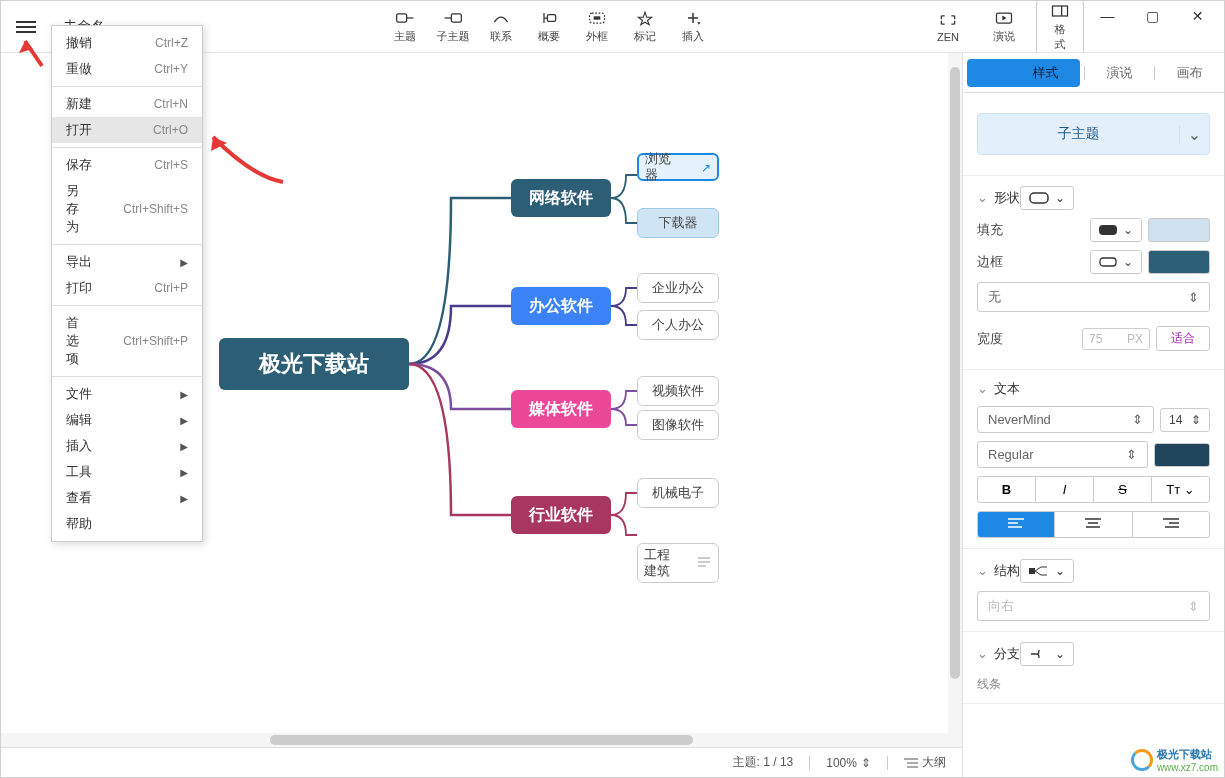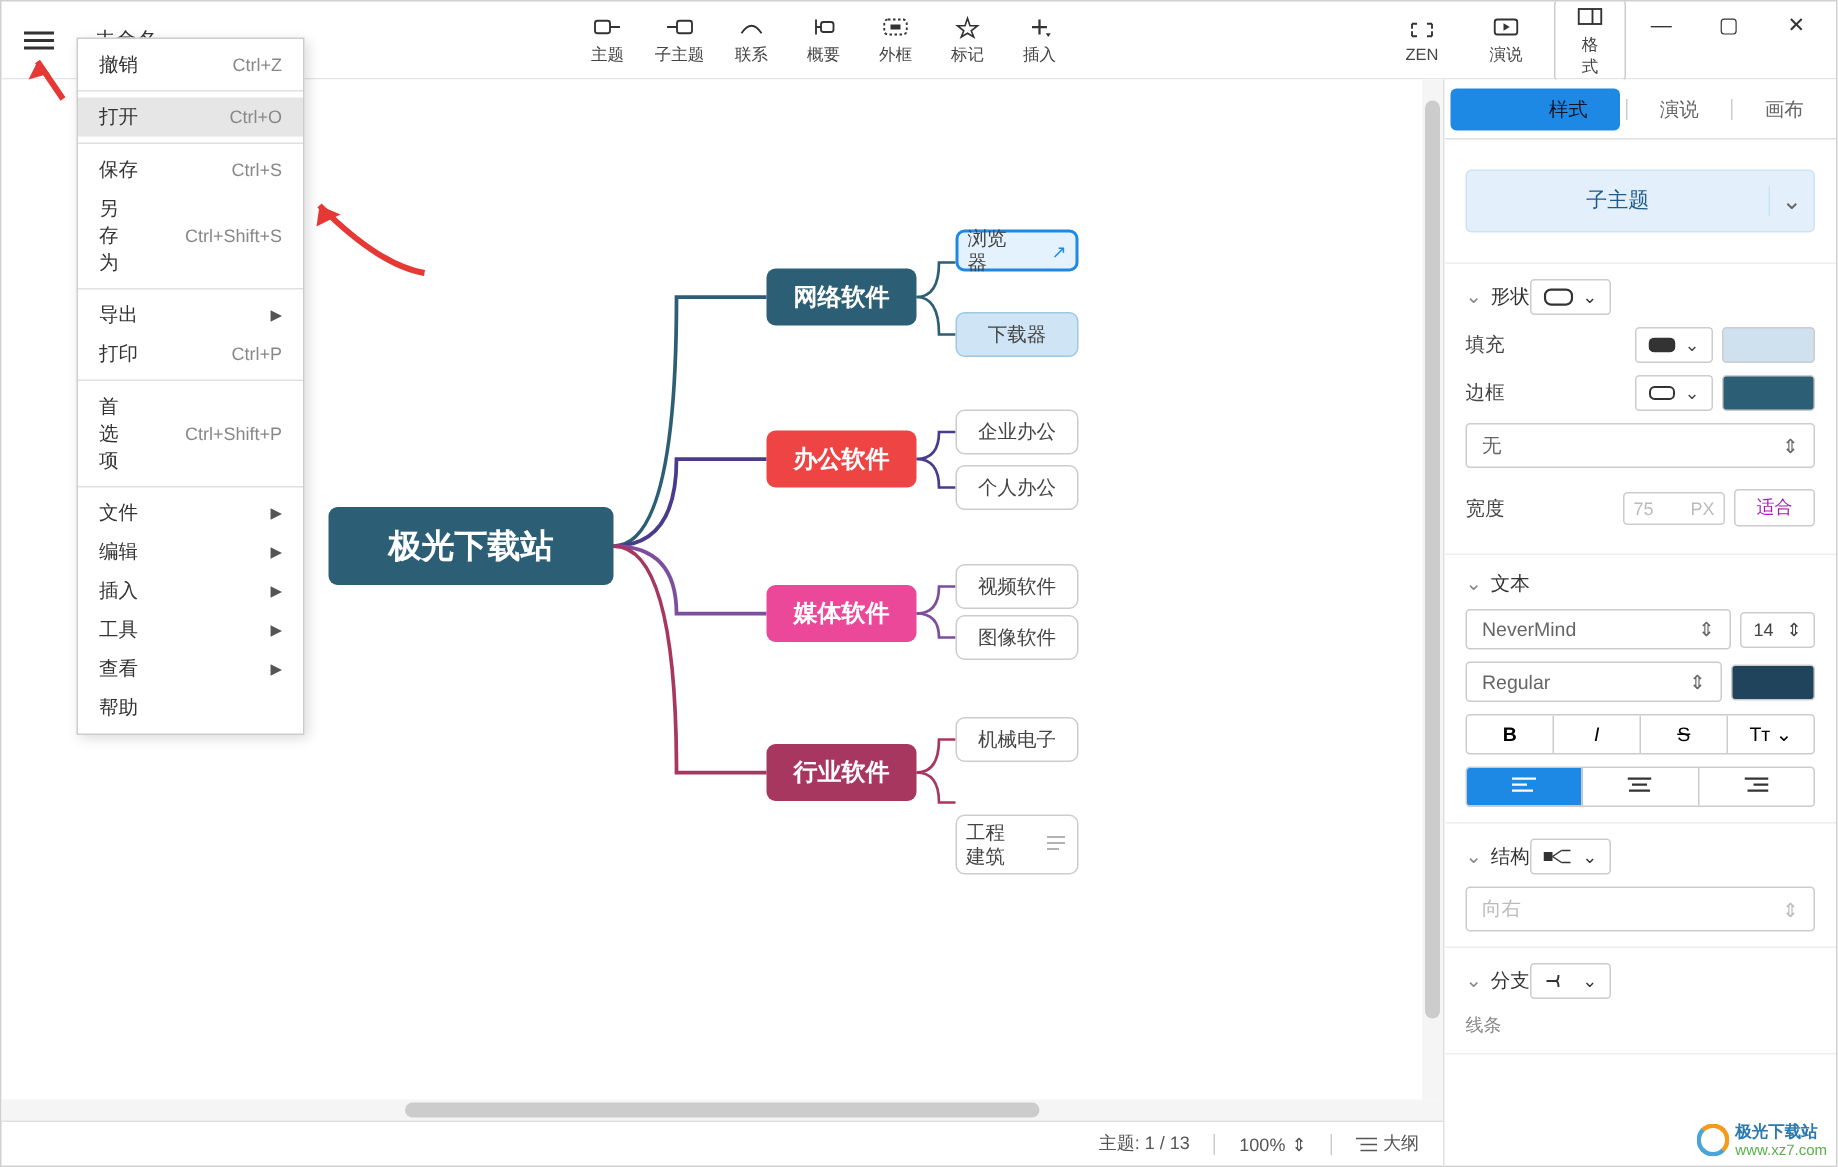--- a/index.html
+++ b/index.html
@@ -172,21 +172,29 @@
     <div class="win-btn">▢</div>
     <div class="win-btn">✕</div>
   </div>
 </div>
 
 <div class="dropdown" id="dropdown">
     <div class="menu-item">
       <span>撤销</span>
       <span class="shortcut">Ctrl+Z</span>
     </div>
+    <div class="menu-item">
+      <span>重做</span>
+      <span class="shortcut">Ctrl+Y</span>
+    </div>
     <div class="menu-sep"></div>
+    <div class="menu-item">
+      <span>新建</span>
+      <span class="shortcut">Ctrl+N</span>
+    </div>
     <div class="menu-item highlighted">
       <span>打开</span>
       <span class="shortcut">Ctrl+O</span>
     </div>
     <div class="menu-sep"></div>
     <div class="menu-item">
       <span>保存</span>
       <span class="shortcut">Ctrl+S</span>
     </div>
     <div class="menu-item">
@@ -254,21 +262,21 @@
     <path d="M610 253 Q625 253 625 272 L636 272" stroke="#4a3b8c" stroke-width="1.8" fill="none"></path>
     <path d="M610 356 Q625 356 625 338 L636 338" stroke="#7c4f9e" stroke-width="1.8" fill="none"></path>
     <path d="M610 356 Q625 356 625 372 L636 372" stroke="#7c4f9e" stroke-width="1.8" fill="none"></path>
     <path d="M610 462 Q625 462 625 440 L636 440" stroke="#a8375f" stroke-width="1.8" fill="none"></path>
     <path d="M610 462 Q625 462 625 482 L636 482" stroke="#a8375f" stroke-width="1.8" fill="none"></path>
   </svg>
 
   <div class="root-node">极光下载站</div>
 
   <div class="branch-node" style="left:510px;top:126px;background:#2c5e76">网络软件</div>
-  <div class="branch-node" style="left:510px;top:234px;background:#ef4444">办公软件</div>
+  <div class="branch-node" style="left:510px;top:234px;background:#3b82f6">办公软件</div>
   <div class="branch-node" style="left:510px;top:337px;background:#ec4899">媒体软件</div>
   <div class="branch-node" style="left:510px;top:443px;background:#a8375f">行业软件</div>
 
   <div class="leaf-node leaf-selected leaf-multiline" style="left:636px;top:100px;height:28px;justify-content:flex-start">
     <span style="writing-mode:horizontal-tb;width:38px">浏览器</span>
     <span class="link-icon">↗</span>
   </div>
   <div class="leaf-node" style="left:636px;top:155px;background:#cfe5f5;border-color:#9fc8e3">下载器</div>
 
   <div class="leaf-node" style="left:636px;top:220px">企业办公</div>

